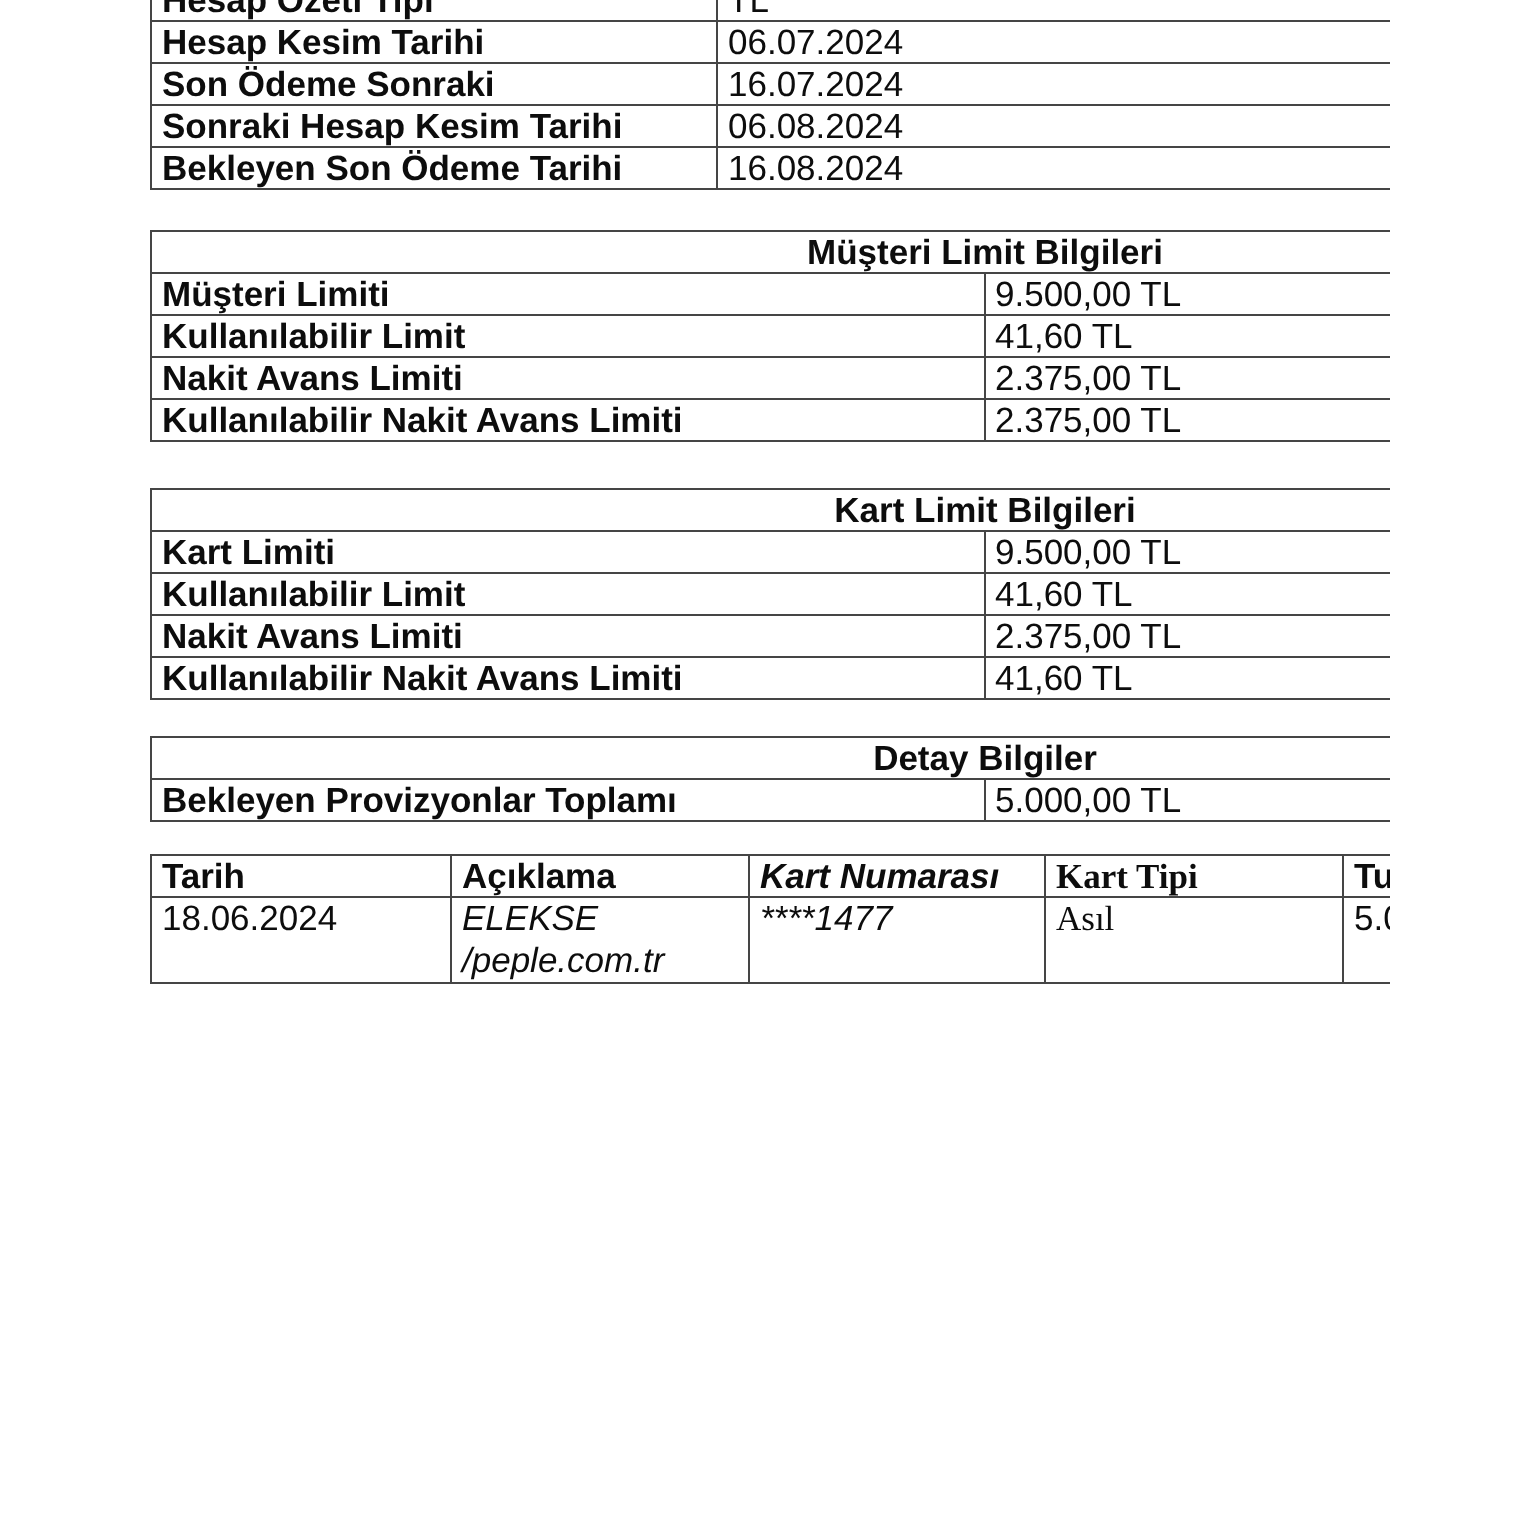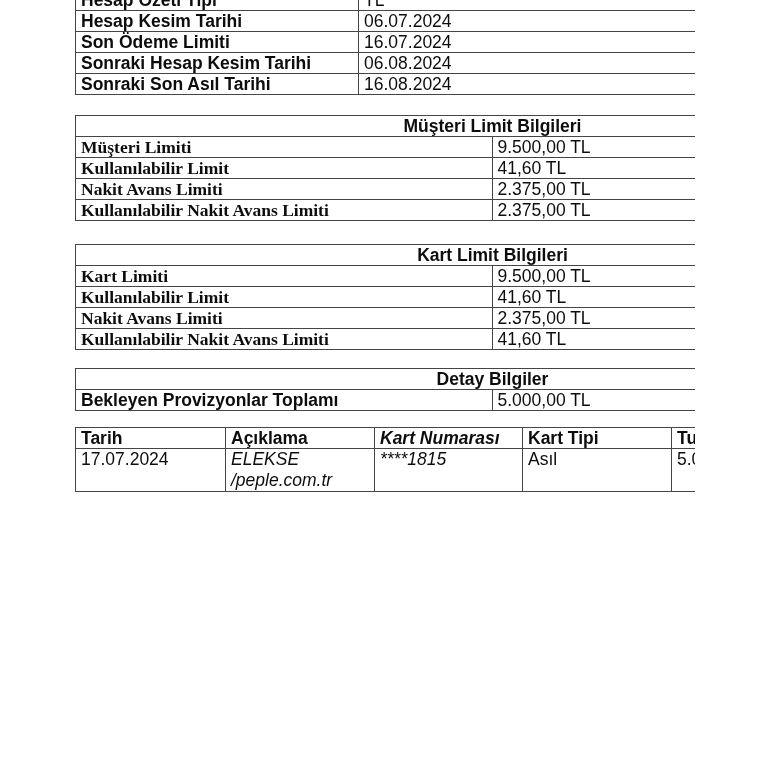--- a/index.html
+++ b/index.html
@@ -42,26 +42,26 @@
   }
   td.label, th.colhead {
     font-weight: bold;
   }
   #t1 { top: -11px; }
   #t2 { top: 115px; }
   #t3 { top: 244px; }
   #t4 { top: 368px; }
   #t5 { top: 427px; }
   #t1 td:first-child { width: 273px; }
-  #t2 td:first-child, #t3 td:first-child { width: 303px; font-family: Liberation Serif, serif; }
+  #t2 td:first-child, #t3 td:first-child { width: 303px; }
   #t4 td:first-child { width: 297px; }
   #t5 .c1 { width: 140px; margin-top: 48px; }
   #t5 .c2 { width: 139px; }
   #t5 .c3 { width: 138px; font-style: italic; }
-  #t5 .c4 { width: 139px; }
+  #t5 .c4 { width: 139px; font-family: Liberation Serif, serif; }
   #t5 td.data {
     height: 41px;
     vertical-align: top;
   }
   .desc-line { line-height: 21px; font-style: italic; }
 </style>
 </head>
 <body>
 
 <div class="doc">
@@ -70,29 +70,29 @@
     <tbody>
         <tr>
       <td class="label">Hesap Özeti Tipi</td>
       <td>TL</td>
     </tr>
     <tr>
       <td class="label">Hesap Kesim Tarihi</td>
       <td>06.07.2024</td>
     </tr>
     <tr>
-      <td class="label">Son Ödeme Limiti</td>
+      <td class="label">Son Ödeme Sonraki</td>
       <td>16.07.2024</td>
     </tr>
     <tr>
       <td class="label">Sonraki Hesap Kesim Tarihi</td>
       <td>06.08.2024</td>
     </tr>
     <tr>
-      <td class="label">Sonraki Son Asıl Tarihi</td>
+      <td class="label">Bekleyen Son Ödeme Tarihi</td>
       <td>16.08.2024</td>
     </tr>
   </tbody>
     </table>
 
   <table id="t2">
     <tbody>
         <tr>
       <th class="title" colspan="2">Müşteri Limit Bilgileri</th>
     </tr>
@@ -154,25 +154,25 @@
   <table id="t5">
     <tbody>
         <tr>
       <th class="colhead c1">Tarih</th>
       <th class="colhead c2">Açıklama</th>
       <th class="colhead c3">Kart Numarası</th>
       <th class="colhead c4">Kart Tipi</th>
       <th class="colhead c5">Tutar</th>
     </tr>
     <tr>
-      <td class="data c1">17.07.2024</td>
+      <td class="data c1">18.06.2024</td>
       <td class="data c2">
         <div class="desc-line">ELEKSE</div>
         <div class="desc-line">/peple.com.tr</div>
       </td>
-      <td class="data c3">****1815</td>
+      <td class="data c3">****1477</td>
       <td class="data c4">Asıl</td>
       <td class="data c5">5.000,00 TL</td>
     </tr>
   </tbody>
     </table>
 
 </div>
 
 </body></html>

